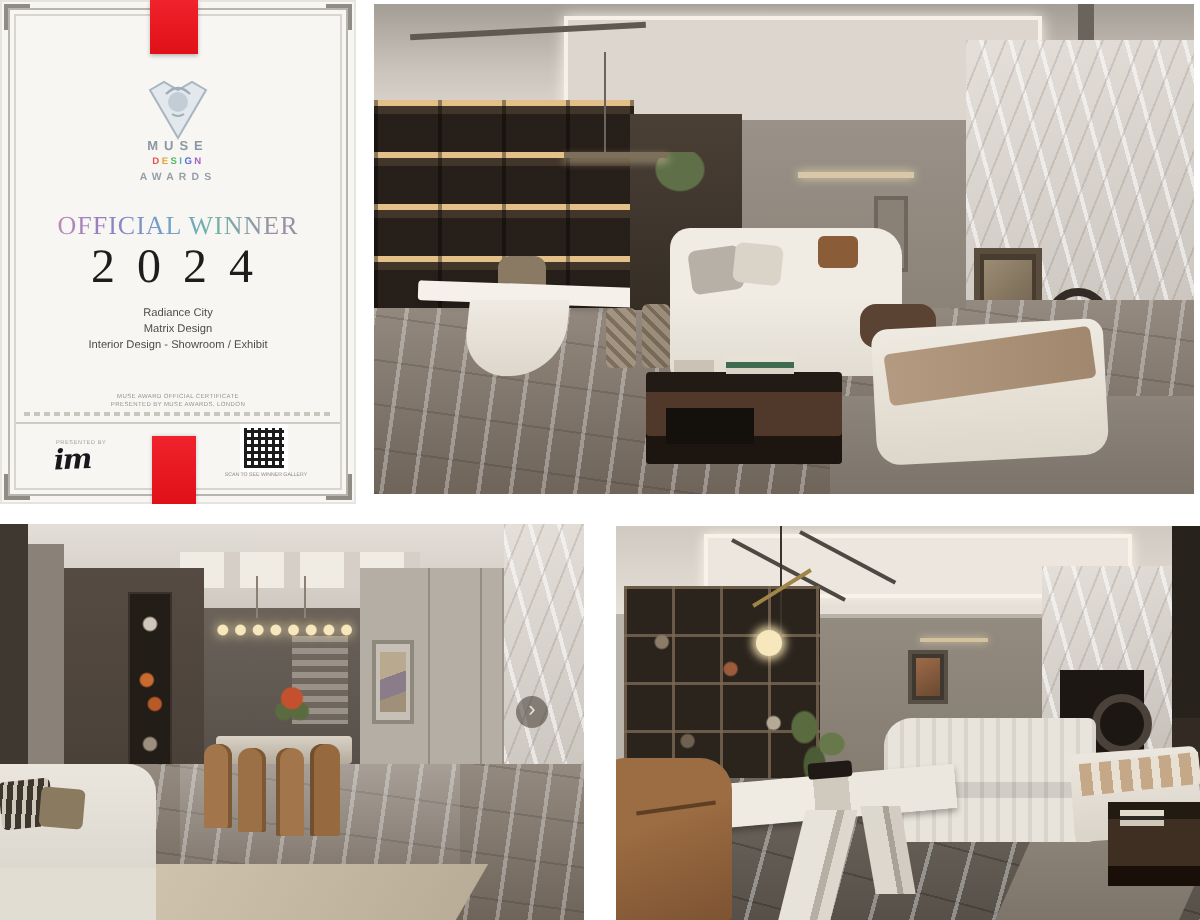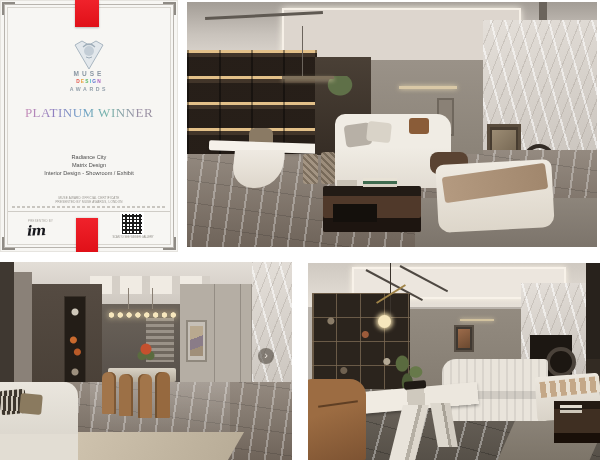--- a/index.html
+++ b/index.html
@@ -101,21 +101,22 @@
       <polygon points="9,7 16,3 23,7 30,3 37,7 23,31" fill="#e3e8ec" stroke="#a9b6c1" stroke-width="1"></polygon>
       <circle cx="23" cy="13" r="5" fill="#c3cdd6"></circle>
       <path d="M17 9 Q23 3 29 9" stroke="#9fadb9" stroke-width="1.2" fill="none"></path>
       <path d="M20 19 Q23 21 26 19" stroke="#9fadb9" stroke-width="1" fill="none"></path>
     </svg>
 
     <div class="abs logo-muse">MUSE</div>
     <div class="abs logo-design"><span class="d0">D</span><span class="d1">E</span><span class="d2">S</span><span class="d3">I</span><span class="d4">G</span><span class="d5">N</span></div>
     <div class="abs logo-awards">AWARDS</div>
 
-    <div class="abs award-title">PLATINUM WINNER</div>
+    <div class="abs award-title">OFFICIAL WINNER</div>
+    <div class="abs year">2024</div>
 
     <div class="abs recipient">
       <div>Radiance City</div>
       <div>Matrix Design</div>
       <div>Interior Design - Showroom / Exhibit</div>
     </div>
 
     <div class="abs footnote">
       <div>MUSE AWARD OFFICIAL CERTIFICATE</div>
       <div>PRESENTED BY MUSE AWARDS, LONDON</div>

